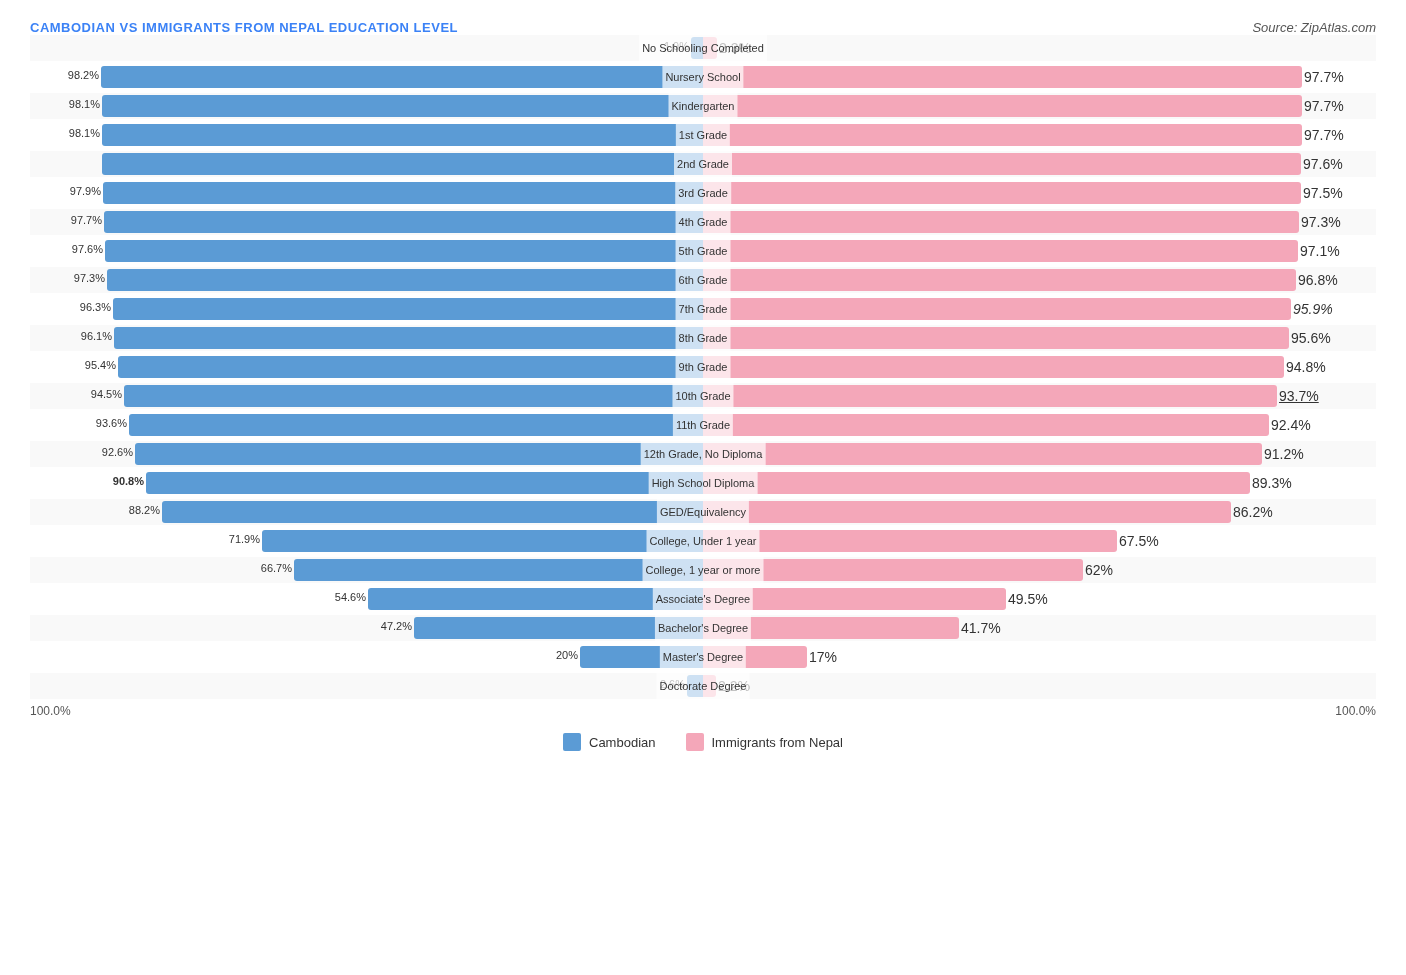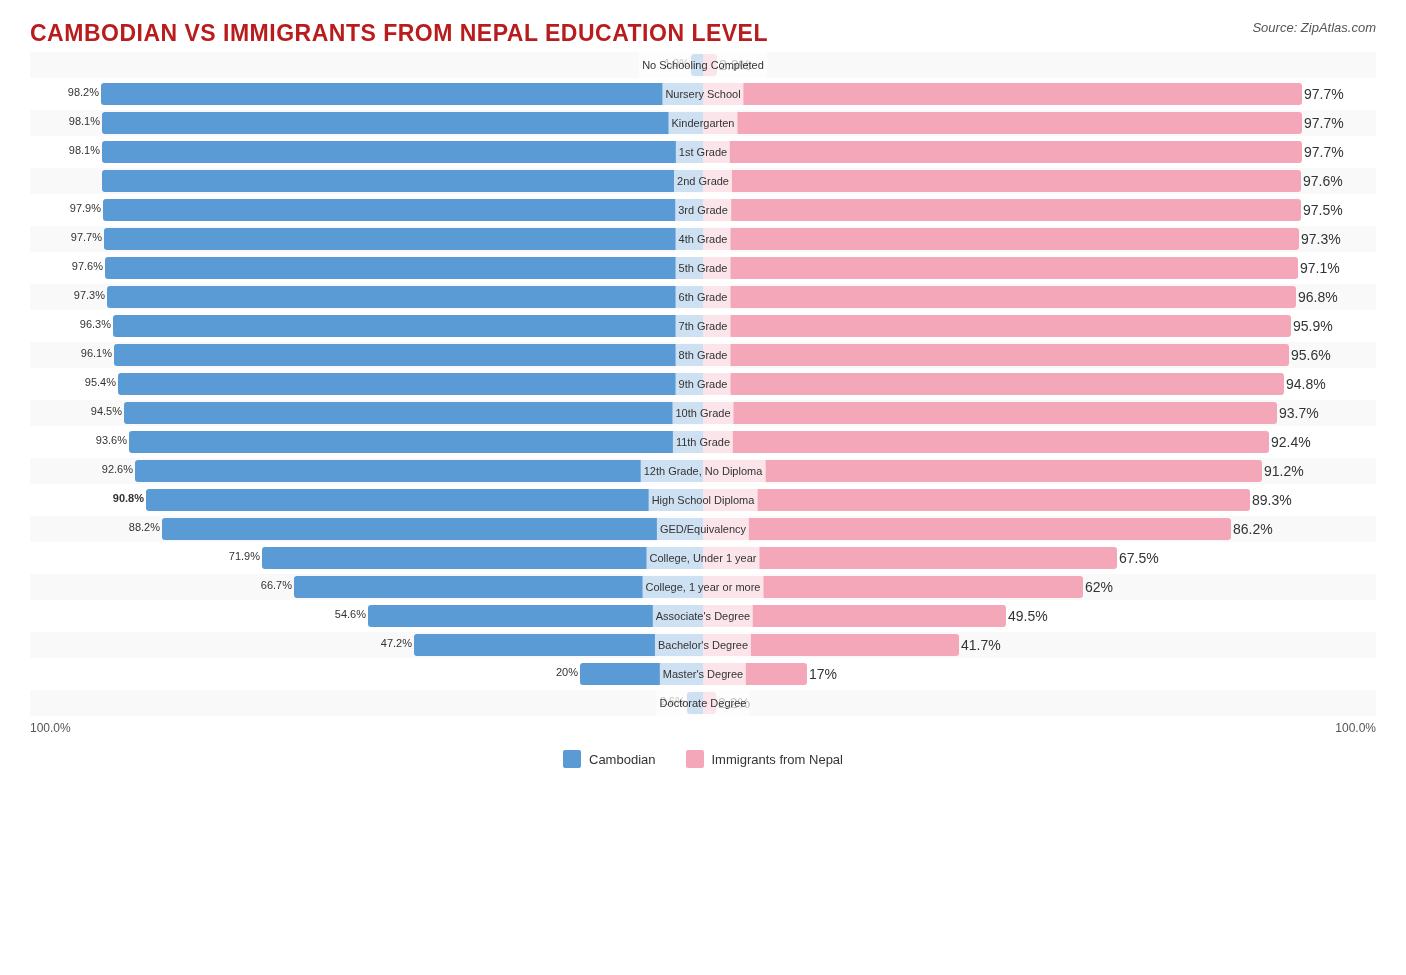--- a/index.html
+++ b/index.html
@@ -9,26 +9,25 @@
       width: 1406px;
       min-height: 975px;
       position: relative;
     }
     .chart-container {
       width: 1406px;
       padding: 20px 30px 60px 30px;
       position: relative;
     }
     .chart-title {
-      font-size: 23px;
+      font-size: 13px;
       font-weight: bold;
-      color: #b91c1c;
+      color: #3b82f6;
       text-transform: uppercase;
       letter-spacing: 0.5px;
-      margin-bottom: 5px;
     }
     .source {
       position: absolute;
       top: 20px;
       right: 30px;
       font-size: 13px;
       color: #555;
       font-style: italic;
     }
     .row {
@@ -190,42 +189,42 @@
         <div class="bar-right" style="width: 593px; background: rgb(244, 167, 185);"></div>
         <div class="row-label">6th Grade</div>
         <div class="val-left" style="right: calc(50% + 598px);">97.3%</div>
         <div class="val-right" style="left: calc(50% + 595px);">96.8%</div>
       </div>
       <div class="row" style="position: relative; height: 26px;">
         <div class="bar-left" style="width: 590px; background: rgb(91, 155, 213);"></div>
         <div class="bar-right" style="width: 588px; background: rgb(244, 167, 185);"></div>
         <div class="row-label">7th Grade</div>
         <div class="val-left" style="right: calc(50% + 592px);">96.3%</div>
-        <div class="val-right" style="left: calc(50% + 590px);">95.9%</div>
+        <div class="val-right" style="left: calc(50% + 590px); font-style: italic;">95.9%</div>
       </div>
       <div class="row" style="position: relative; height: 26px;">
         <div class="bar-left" style="width: 589px; background: rgb(91, 155, 213);"></div>
         <div class="bar-right" style="width: 586px; background: rgb(244, 167, 185);"></div>
         <div class="row-label">8th Grade</div>
         <div class="val-left" style="right: calc(50% + 591px);">96.1%</div>
         <div class="val-right" style="left: calc(50% + 588px);">95.6%</div>
       </div>
       <div class="row" style="position: relative; height: 26px;">
         <div class="bar-left" style="width: 585px; background: rgb(91, 155, 213);"></div>
         <div class="bar-right" style="width: 581px; background: rgb(244, 167, 185);"></div>
         <div class="row-label">9th Grade</div>
         <div class="val-left" style="right: calc(50% + 587px);">95.4%</div>
         <div class="val-right" style="left: calc(50% + 583px);">94.8%</div>
       </div>
       <div class="row" style="position: relative; height: 26px;">
         <div class="bar-left" style="width: 579px; background: rgb(91, 155, 213);"></div>
         <div class="bar-right" style="width: 574px; background: rgb(244, 167, 185);"></div>
         <div class="row-label">10th Grade</div>
         <div class="val-left" style="right: calc(50% + 581px);">94.5%</div>
-        <div class="val-right" style="left: calc(50% + 576px);">93.7%</div>
+        <div class="val-right" style="left: calc(50% + 576px); text-decoration: underline;">93.7%</div>
       </div>
       <div class="row" style="position: relative; height: 26px;">
         <div class="bar-left" style="width: 574px; background: rgb(91, 155, 213);"></div>
         <div class="bar-right" style="width: 566px; background: rgb(244, 167, 185);"></div>
         <div class="row-label">11th Grade</div>
         <div class="val-left" style="right: calc(50% + 576px);">93.6%</div>
         <div class="val-right" style="left: calc(50% + 568px);">92.4%</div>
       </div>
       <div class="row" style="position: relative; height: 26px;">
         <div class="bar-left" style="width: 568px; background: rgb(91, 155, 213);"></div>

